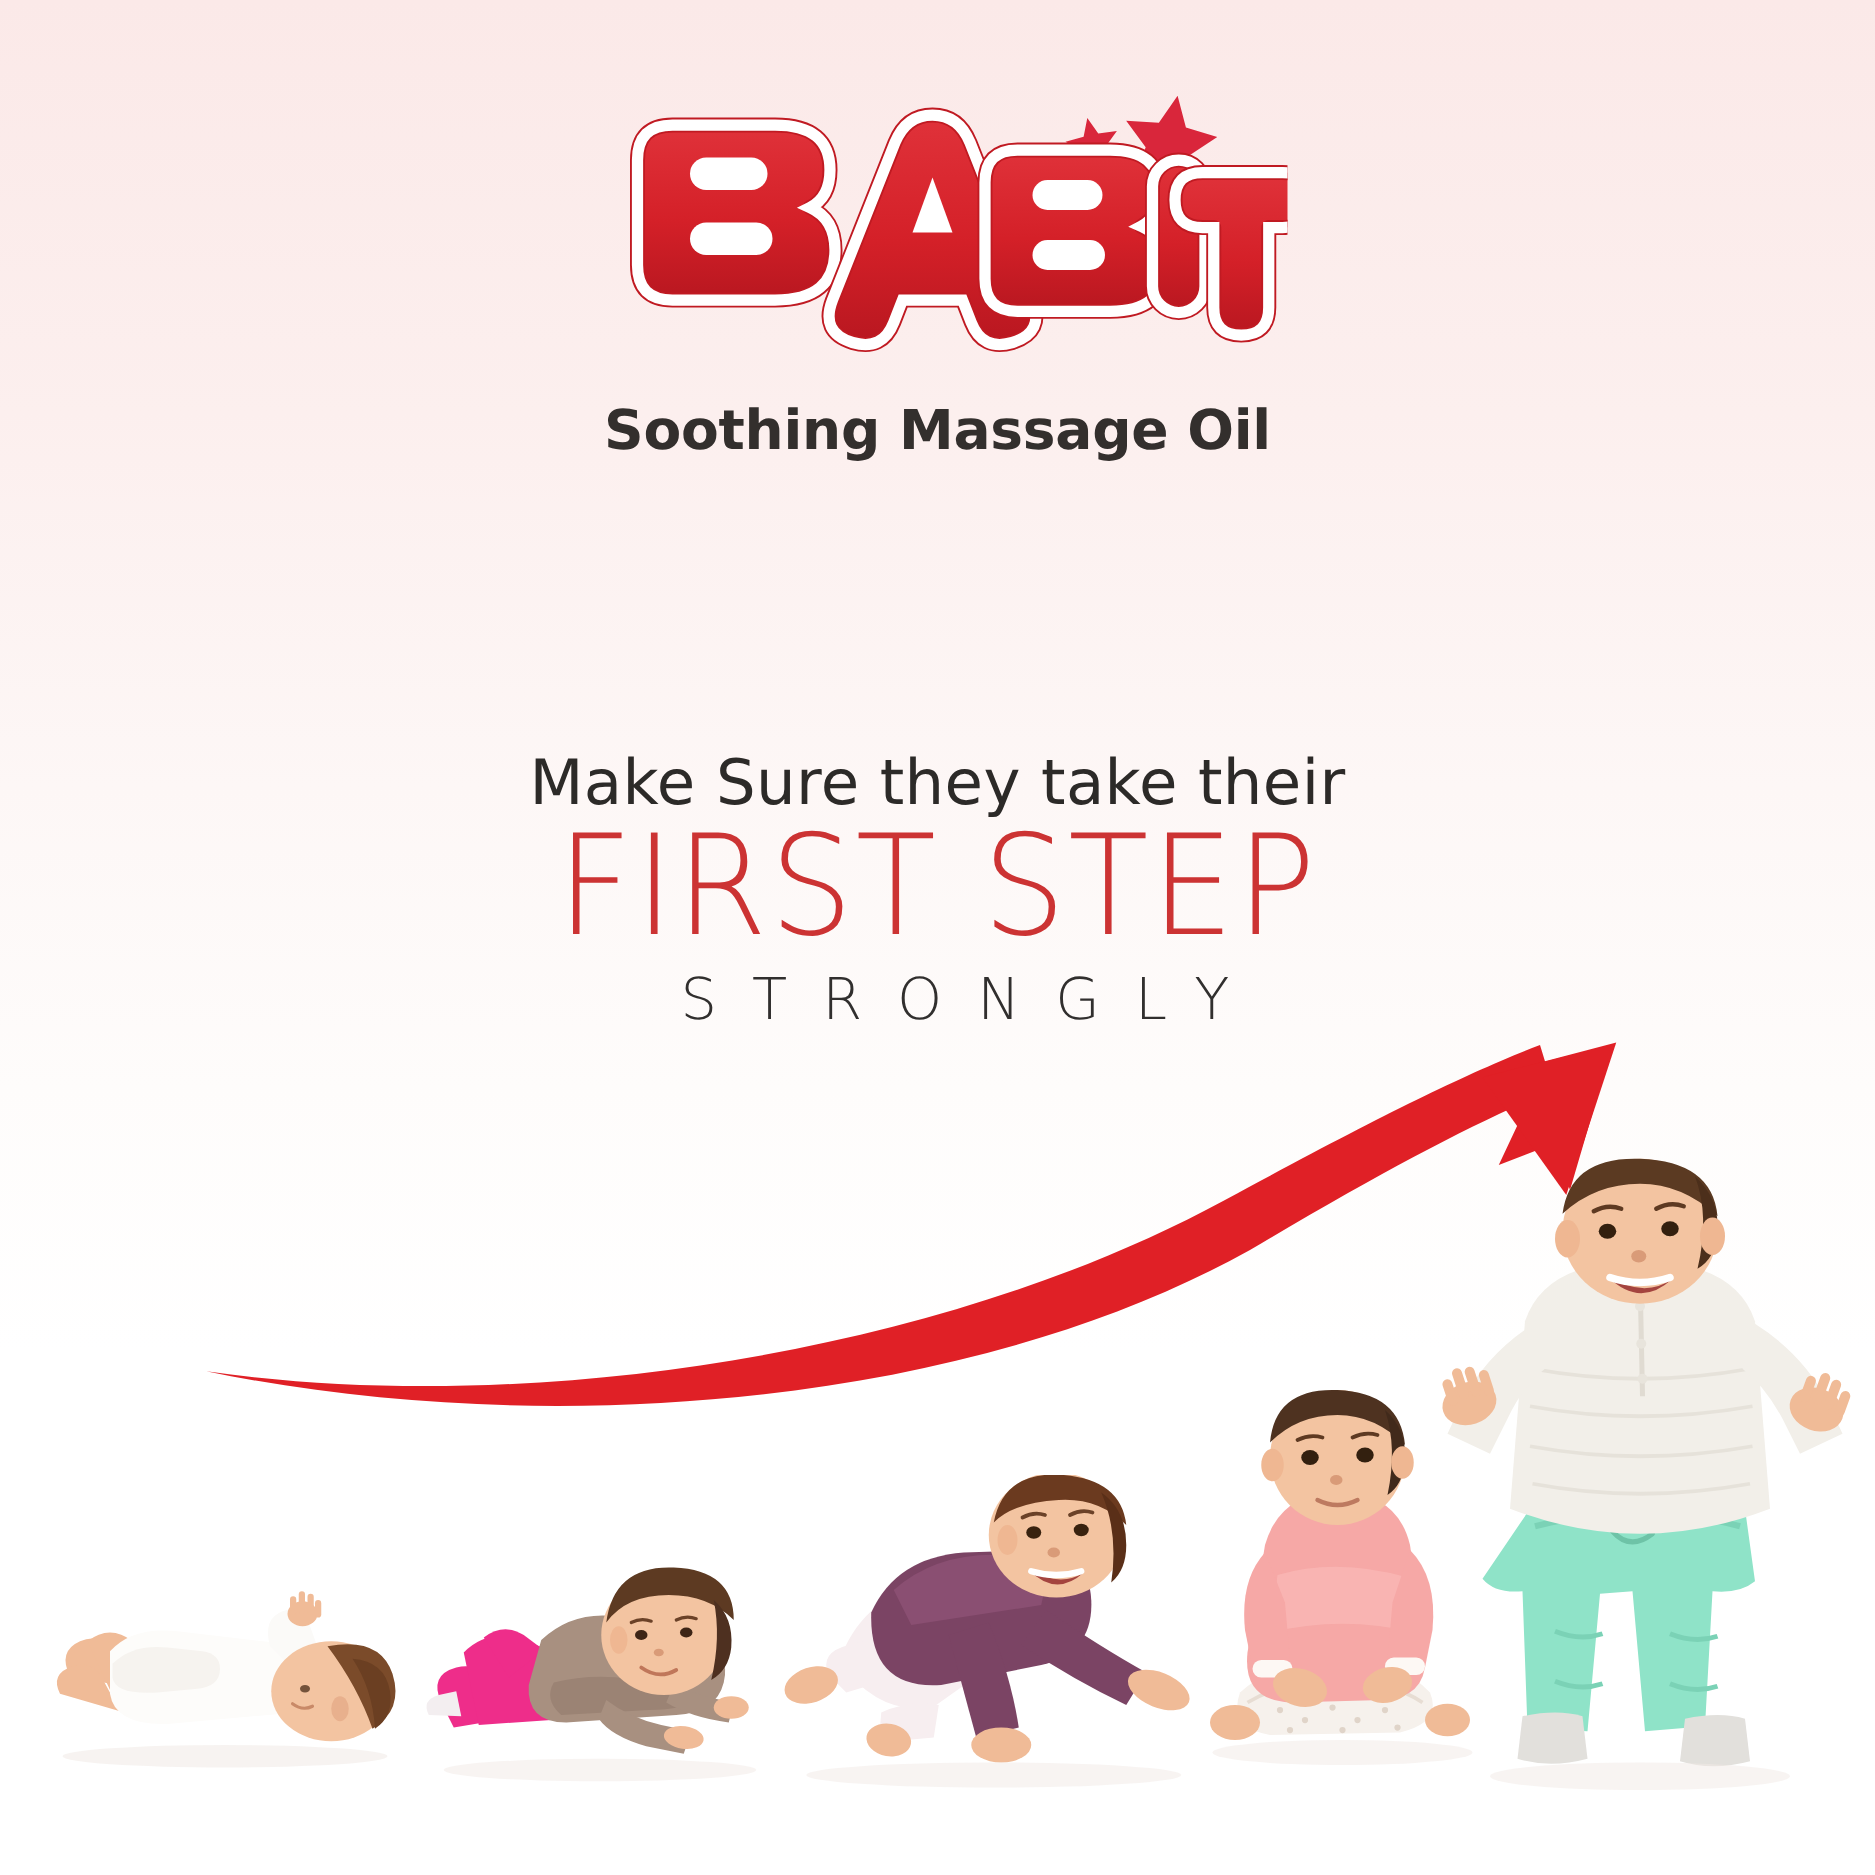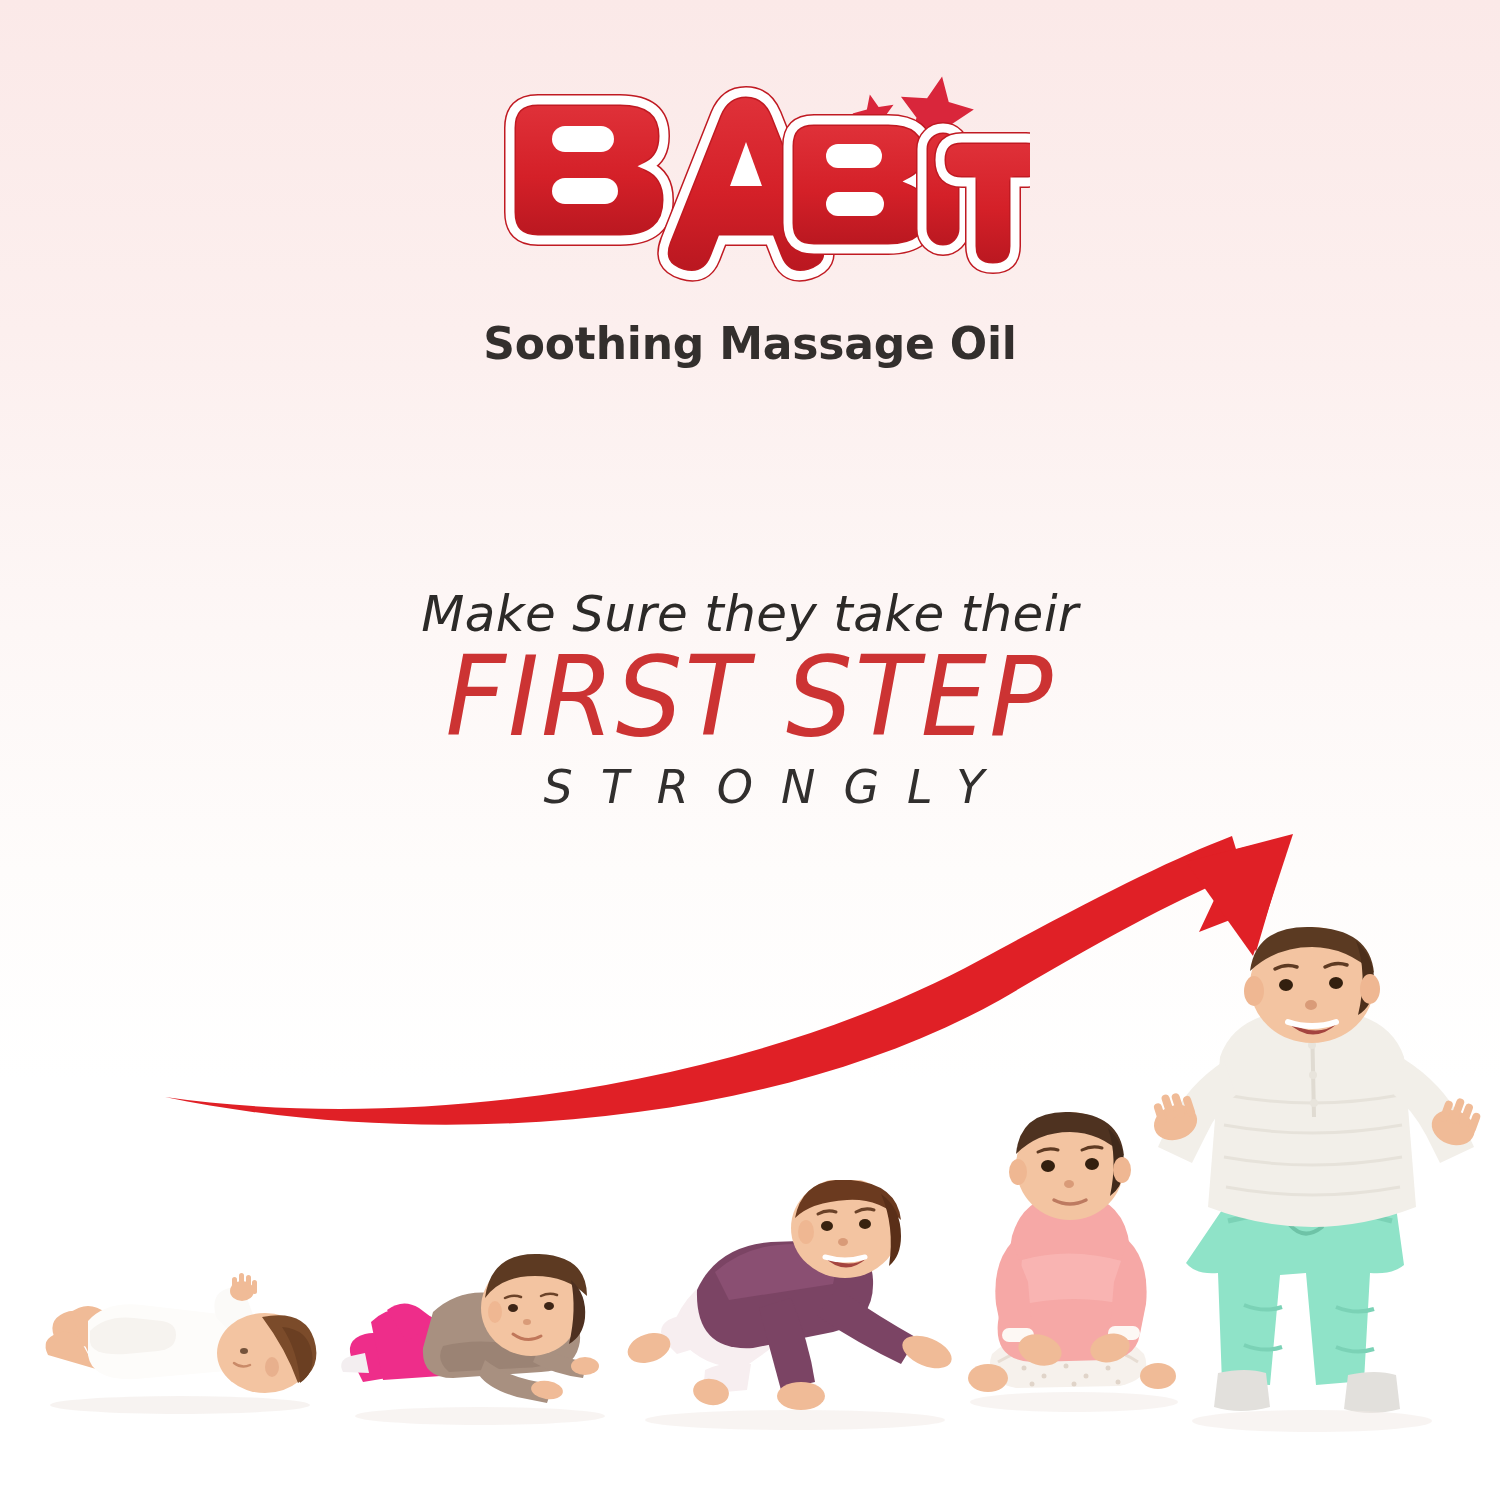--- a/index.html
+++ b/index.html
@@ -32,21 +32,21 @@
     margin-top:14px;
     font-size:44px;
     font-weight:bold;
     letter-spacing:-0.2px;
     color:#332f2d;
     font-family:"DejaVu Sans", sans-serif;
   }
 
   
   #headline-block{
-    position:absolute;left:0;top:588px;width:1500px;text-align:center;font-style:italic;
+    position:absolute;left:0;top:600px;width:1500px;text-align:center;
   }
   #headline-line1{
     font-size:50px;
     color:#2c2a28;
     font-weight:400;
     letter-spacing:0.3px;
     font-family:"DejaVu Sans", sans-serif;
     line-height:1.05;
   }
   #headline-line2{

